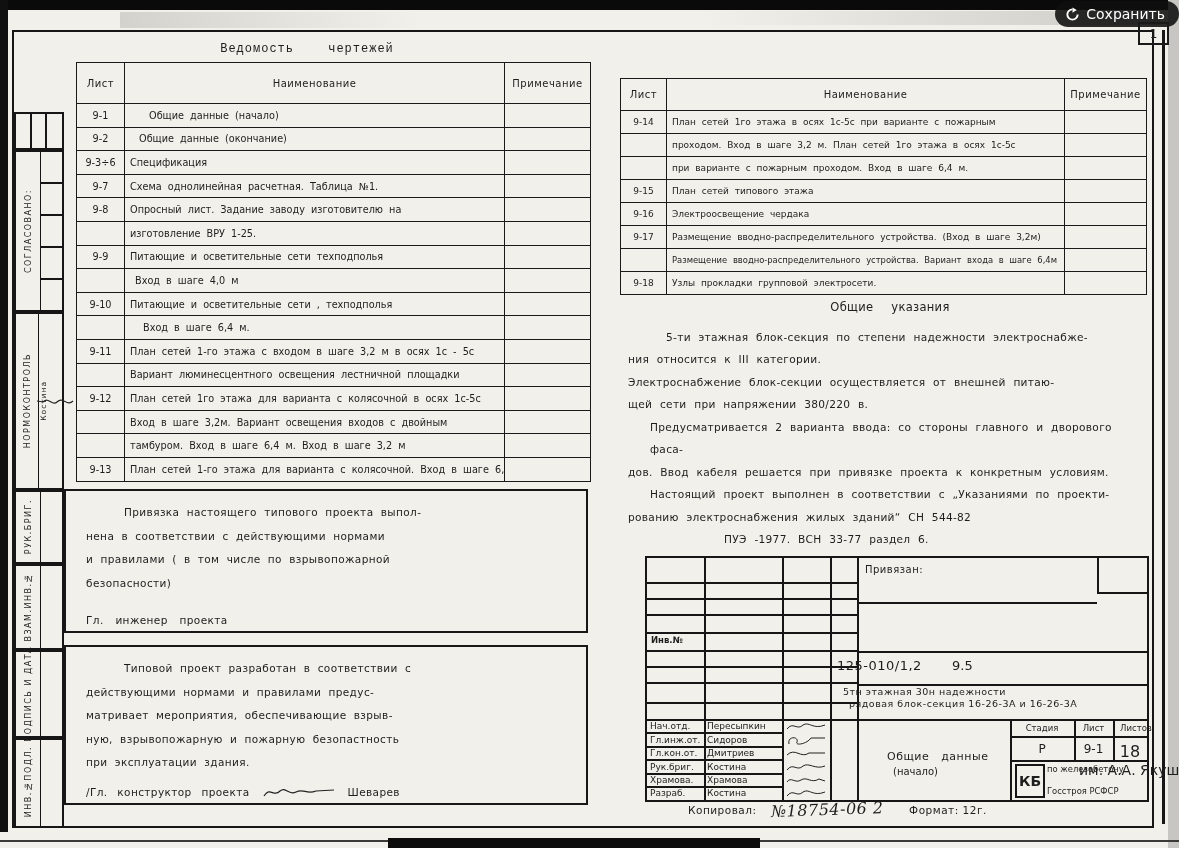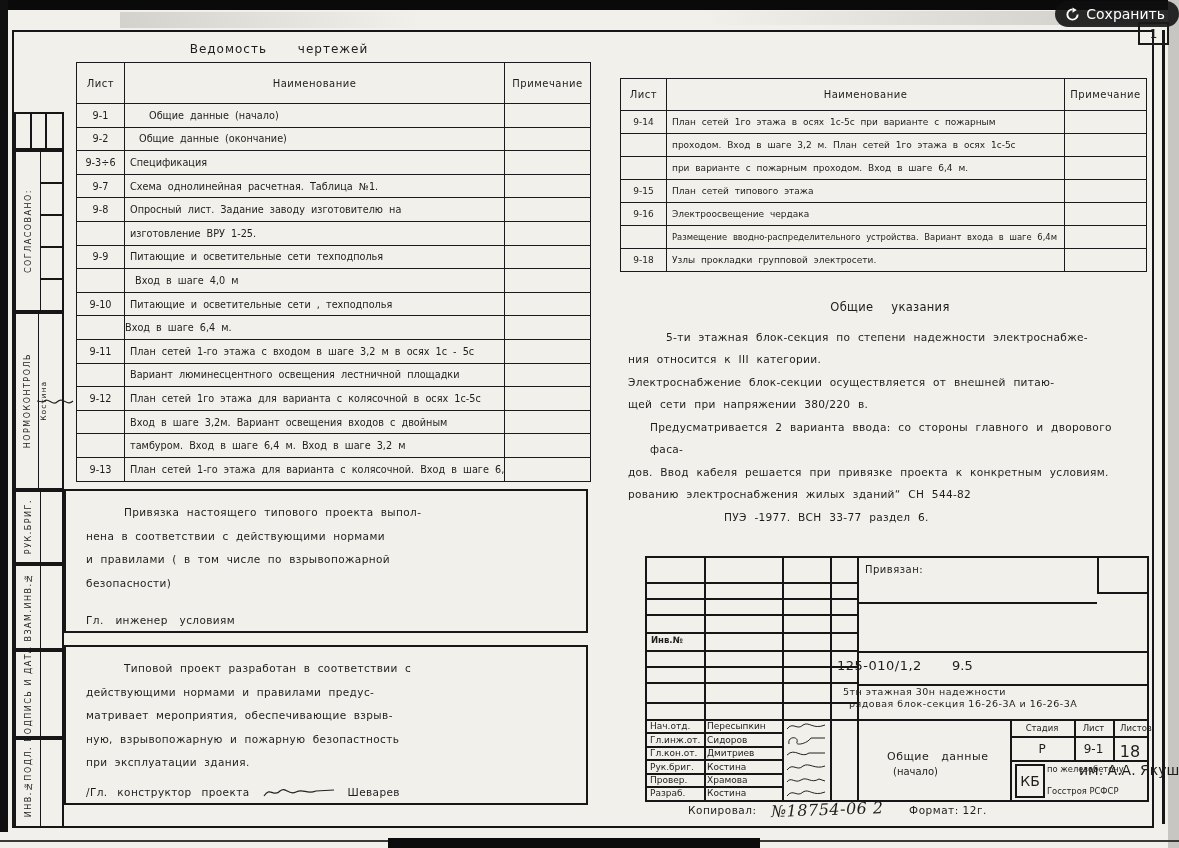--- a/index.html
+++ b/index.html
@@ -48,21 +48,21 @@
   .sign-line{display:flex;align-items:center;gap:10px;margin-top:6px;word-spacing:6px;}
   
   .notes{font-size:10.6px;letter-spacing:.3px;word-spacing:4px;line-height:22.5px;}
   .notes-title{text-align:center;font-size:11.5px;word-spacing:14px;margin-bottom:7px;}
   .ind-s{padding-left:22px;}.ind-m{padding-left:38px;}.ind-l{padding-left:96px;}
   
   .stamp{left:645px;top:556px;width:500px;height:242px;border:2.5px solid #161616;font-size:9px;}
   .stamp .t{position:absolute;white-space:nowrap;}
   .sig{display:inline-block;}
   .monogram{position:absolute;left:368px;top:206px;width:26px;height:30px;border:2px solid #161616;
-            display:flex;align-items:center;justify-content:center;font-size:14px;font-weight:normal;}
+            display:flex;align-items:center;justify-content:center;font-size:14px;font-weight:bold;}
   .kopiroval{left:688px;top:800px;display:flex;align-items:center;font-size:10.5px;letter-spacing:.5px;}
   .hand{font-family:"DejaVu Serif",serif;font-style:italic;font-size:16px;transform:rotate(-2deg);
         margin:0 26px 0 14px;white-space:nowrap;}
 </style>
 </head>
 <body>
 
 <div class="screen">
 
   <div class="abs topbar"></div>
@@ -128,21 +128,21 @@
       </div>
     <div class="sb-cells"></div>
   </div>
   <div class="abs sbox" style="left:14px;top:736px;width:46px;height:88px;">
     <div class="sb-label">
         <span class="vtext">ИНВ.№ПОДЛ.</span>
       </div>
     <div class="sb-cells"></div>
   </div>
 
-  <div class="abs tbl-title" style="left:64px;top:42px;width:430px;">Ведомость чертежей</div>
+  <div class="abs tbl-title" style="left:92px;top:42px;width:430px;font-family:Liberation Mono, monospace;">Ведомость чертежей</div>
   <table class="sheet-table lt" style="left:76px;top:62px;width:514px;">
     <colgroup>
         <col style="width:48px">
         <col style="width:380px">
         <col style="width:86px">
       </colgroup>
     <tbody>
         <tr style="height:41px">
       <th>Лист</th>
       <th>Наименование</th>
@@ -188,21 +188,21 @@
           <td style="padding-left:10px;">Вход в шаге 4,0 м</td>
           <td></td>
         </tr>
     <tr>
           <td class="c">9-10</td>
           <td>Питающие и осветительные сети , техподполья</td>
           <td></td>
         </tr>
     <tr>
           <td class="c"></td>
-          <td style="padding-left:0;">Вход в шаге 6,4 м.</td>
+          <td style="padding-left:18px;">Вход в шаге 6,4 м.</td>
           <td></td>
         </tr>
     <tr>
           <td class="c">9-11</td>
           <td>План сетей 1-го этажа с входом в шаге 3,2 м в осях 1с - 5с</td>
           <td></td>
         </tr>
     <tr>
           <td class="c"></td>
           <td>Вариант люминесцентного освещения лестничной площадки</td>
@@ -229,21 +229,21 @@
           <td></td>
         </tr>
   </tbody>
     </table>
 
   <div class="abs block" style="left:64px;top:489px;width:488px;height:130px;">
     <div class="ind">Привязка настоящего типового проекта выпол-</div>
     <div>нена в соответствии с действующими нормами</div>
     <div>и правилами ( в том числе по взрывопожарной</div>
     <div>безопасности)</div>
-    <div class="signoff">Гл. инженер условиям</div>
+    <div class="signoff">Гл. инженер проекта</div>
   </div>
 
   <div class="abs block" style="left:64px;top:645px;width:488px;height:146px;">
     <div class="ind">Типовой проект разработан в соответствии с</div>
     <div>действующими нормами и правилами предус-</div>
     <div>матривает мероприятия, обеспечивающие взрыв-</div>
     <div>ную, взрывопожарную и пожарную безопастность</div>
     <div>при эксплуатации здания.</div>
     <div class="sign-line">
       <span>/Гл. конструктор проекта</span>
@@ -285,40 +285,46 @@
           <td class="c">9-15</td>
           <td>План сетей типового этажа</td>
           <td></td>
         </tr>
     <tr>
           <td class="c">9-16</td>
           <td>Электроосвещение чердака</td>
           <td></td>
         </tr>
     <tr>
+          <td class="c">9-17</td>
+          <td>Размещение вводно-распределительного устройства. (Вход в шаге 3,2м)</td>
+          <td></td>
+        </tr>
+    <tr>
           <td class="c"></td>
           <td style="font-size:8.4px;">Размещение вводно-распределительного устройства. Вариант входа в шаге 6,4м</td>
           <td></td>
         </tr>
     <tr>
           <td class="c">9-18</td>
           <td>Узлы прокладки групповой электросети.</td>
           <td></td>
         </tr>
   </tbody>
     </table>
 
   <div class="abs notes" style="left:628px;top:296px;width:524px;">
     <div class="notes-title">Общие указания</div>
     <div class="ind-m">5-ти этажная блок-секция по степени надежности электроснабже-</div>
     <div>ния относится к III категории.</div>
     <div>Электроснабжение блок-секции осуществляется от внешней питаю-</div>
     <div>щей сети при напряжении 380/220 в.</div>
     <div class="ind-s">Предусматривается 2 варианта ввода: со стороны главного и дворового фаса-</div>
     <div>дов. Ввод кабеля решается при привязке проекта к конкретным условиям.</div>
+    <div class="ind-s">Настоящий проект выполнен в соответствии с „Указаниями по проекти-</div>
     <div>рованию электроснабжения жилых зданий“ СН 544-82</div>
     <div class="ind-l">ПУЭ -1977. ВСН 33-77 раздел 6.</div>
   </div>
 
   <div class="abs stamp">
 
     <div class="vl" style="left:57px;height:242px;"></div>
     <div class="vl" style="left:135px;height:242px;"></div>
     <div class="vl" style="left:183px;height:242px;"></div>
     <div class="vl" style="left:210px;height:242px;width:2px;"></div>
@@ -352,21 +358,21 @@
     <div class="hl" style="top:215px;width:135px;"></div>
     <div class="hl" style="top:228px;width:135px;"></div>
     <div class="t" style="left:3px;top:163px;">Нач.отд.</div>
     <div class="t" style="left:60px;top:163px;">Пересыпкин</div>
     <div class="t" style="left:3px;top:177px;">Гл.инж.от.</div>
     <div class="t" style="left:60px;top:177px;">Сидоров</div>
     <div class="t" style="left:3px;top:190px;">Гл.кон.от.</div>
     <div class="t" style="left:60px;top:190px;">Дмитриев</div>
     <div class="t" style="left:3px;top:204px;">Рук.бриг.</div>
     <div class="t" style="left:60px;top:204px;">Костина</div>
-    <div class="t" style="left:3px;top:217px;">Провер.</div>
+    <div class="t" style="left:3px;top:217px;">Храмова.</div>
     <div class="t" style="left:60px;top:217px;">Храмова</div>
     <div class="t" style="left:3px;top:230px;">Разраб.</div>
     <div class="t" style="left:60px;top:230px;">Костина</div>
     <svg class="sig t" style="left:138px;top:162px;" width="42" height="12" viewBox="0 0 42 12">
         <path d="M2 9 C8 1 12 11 18 5 C24 1 28 10 40 5" stroke="#222" stroke-width="1" fill="none"></path>
       </svg>
     <svg class="sig t" style="left:138px;top:176px;" width="42" height="12" viewBox="0 0 42 12">
         <path d="M4 10 C2 2 14 2 12 8 C10 12 22 10 26 4 L40 4" stroke="#222" stroke-width="1" fill="none"></path>
       </svg>
     <svg class="sig t" style="left:138px;top:189px;" width="42" height="12" viewBox="0 0 42 12">

